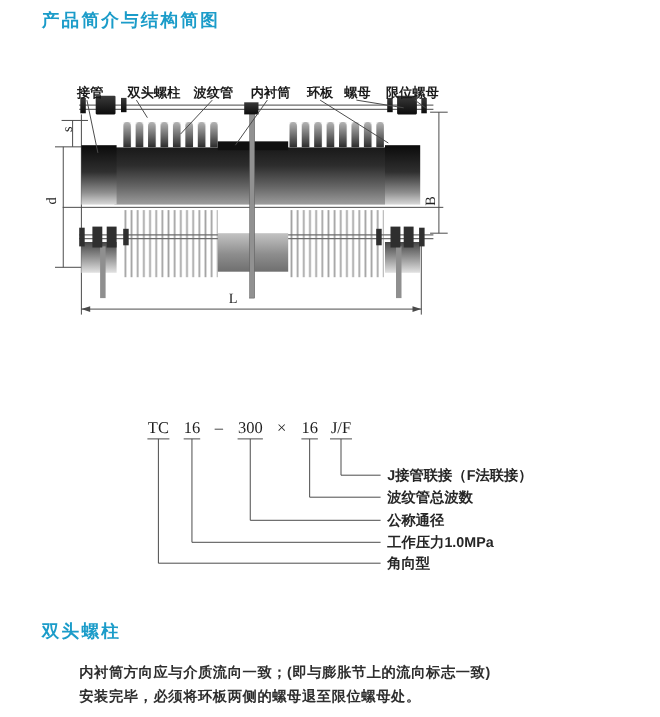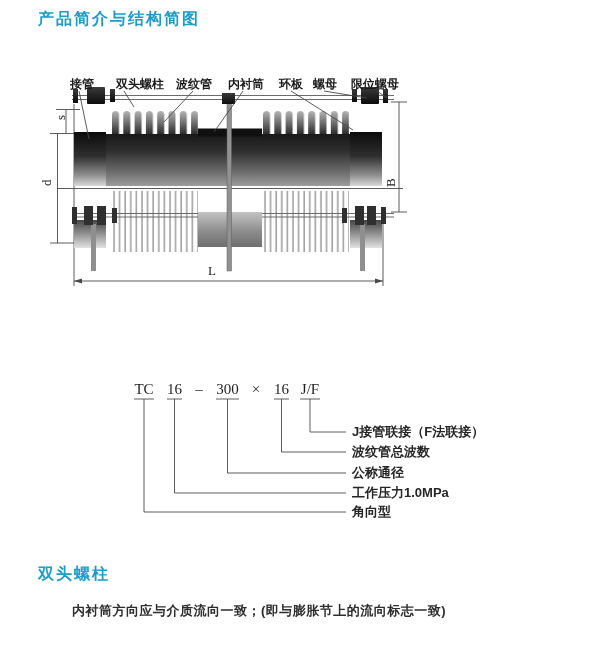--- a/index.html
+++ b/index.html
@@ -187,14 +187,15 @@
       <text class="callout" x="352" y="436">J接管联接（F法联接）</text>
       <text class="callout" x="352" y="456">波纹管总波数</text>
       <text class="callout" x="352" y="477">公称通径</text>
       <text class="callout" x="352" y="497">工作压力1.0MPa</text>
       <text class="callout" x="352" y="516">角向型</text>
     </g>
   </svg>
 
   <div class="heading" style="top:564px">双头螺柱</div>
   <div class="body-line" style="top:602px">内衬筒方向应与介质流向一致；(即与膨胀节上的流向标志一致)</div>
+  <div class="body-line" style="top:624px">安装完毕，必须将环板两侧的螺母退至限位螺母处。</div>
 
 </div>
 
 </body></html>

